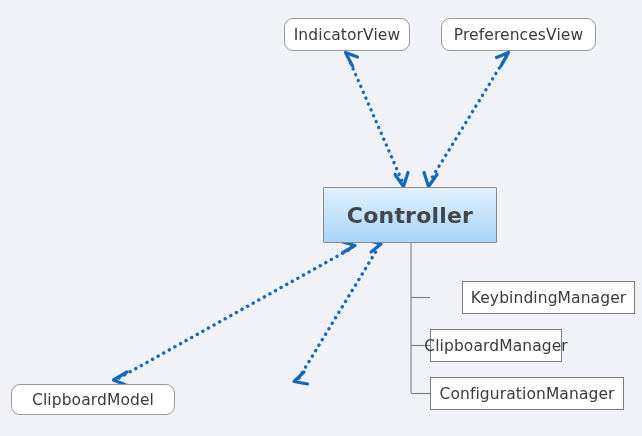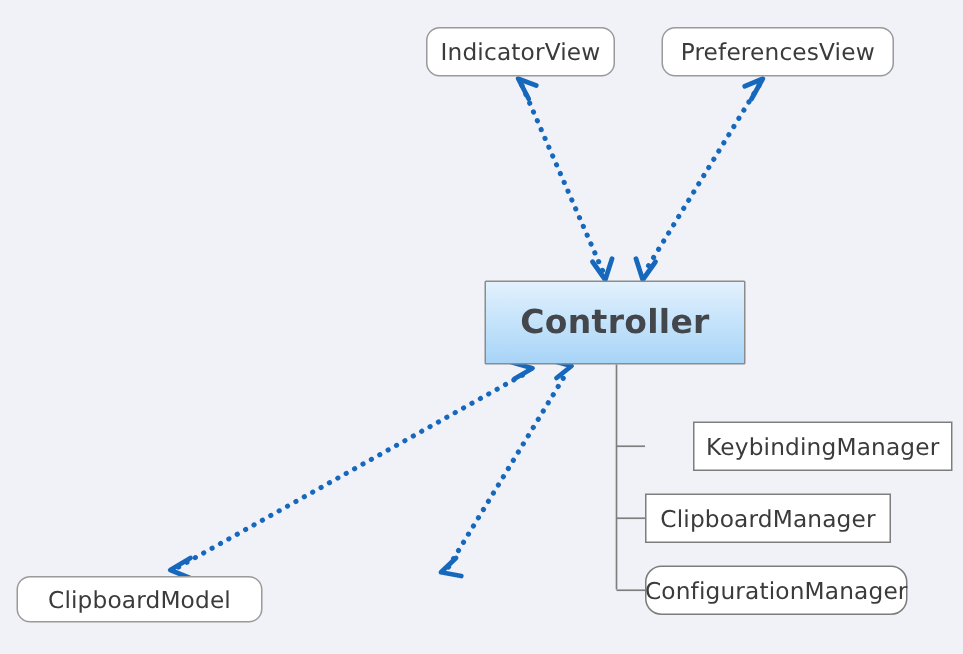--- a/index.html
+++ b/index.html
@@ -111,25 +111,25 @@
   </div>
 
   <div class="node node-primary" style="left:323px; top:187px; width:174px; height:56px;">
     <span>Controller</span>
   </div>
 
   <div class="node node-square" style="left:430px; top:281px; width:173px; height:33px;margin-left:32px;">
     <span>KeybindingManager</span>
   </div>
 
-  <div class="node node-square" style="left:430px; top:329px; width:164px; height:33px;">
+  <div class="node node-square" style="left:430px; top:329px; width:132px; height:33px;">
     <span>ClipboardManager</span>
   </div>
 
-  <div class="node node-square" style="left:430px; top:377px; width:175px; height:33px;border-radius:11px;">
+  <div class="node node-square" style="left:430px; top:377px; width:194px; height:33px;">
     <span>ConfigurationManager</span>
   </div>
 
   <div class="node node-rounded" style="left:11px; top:384px; width:164px; height:31px;">
     <span>ClipboardModel</span>
   </div>
 
 
 </div>
 

